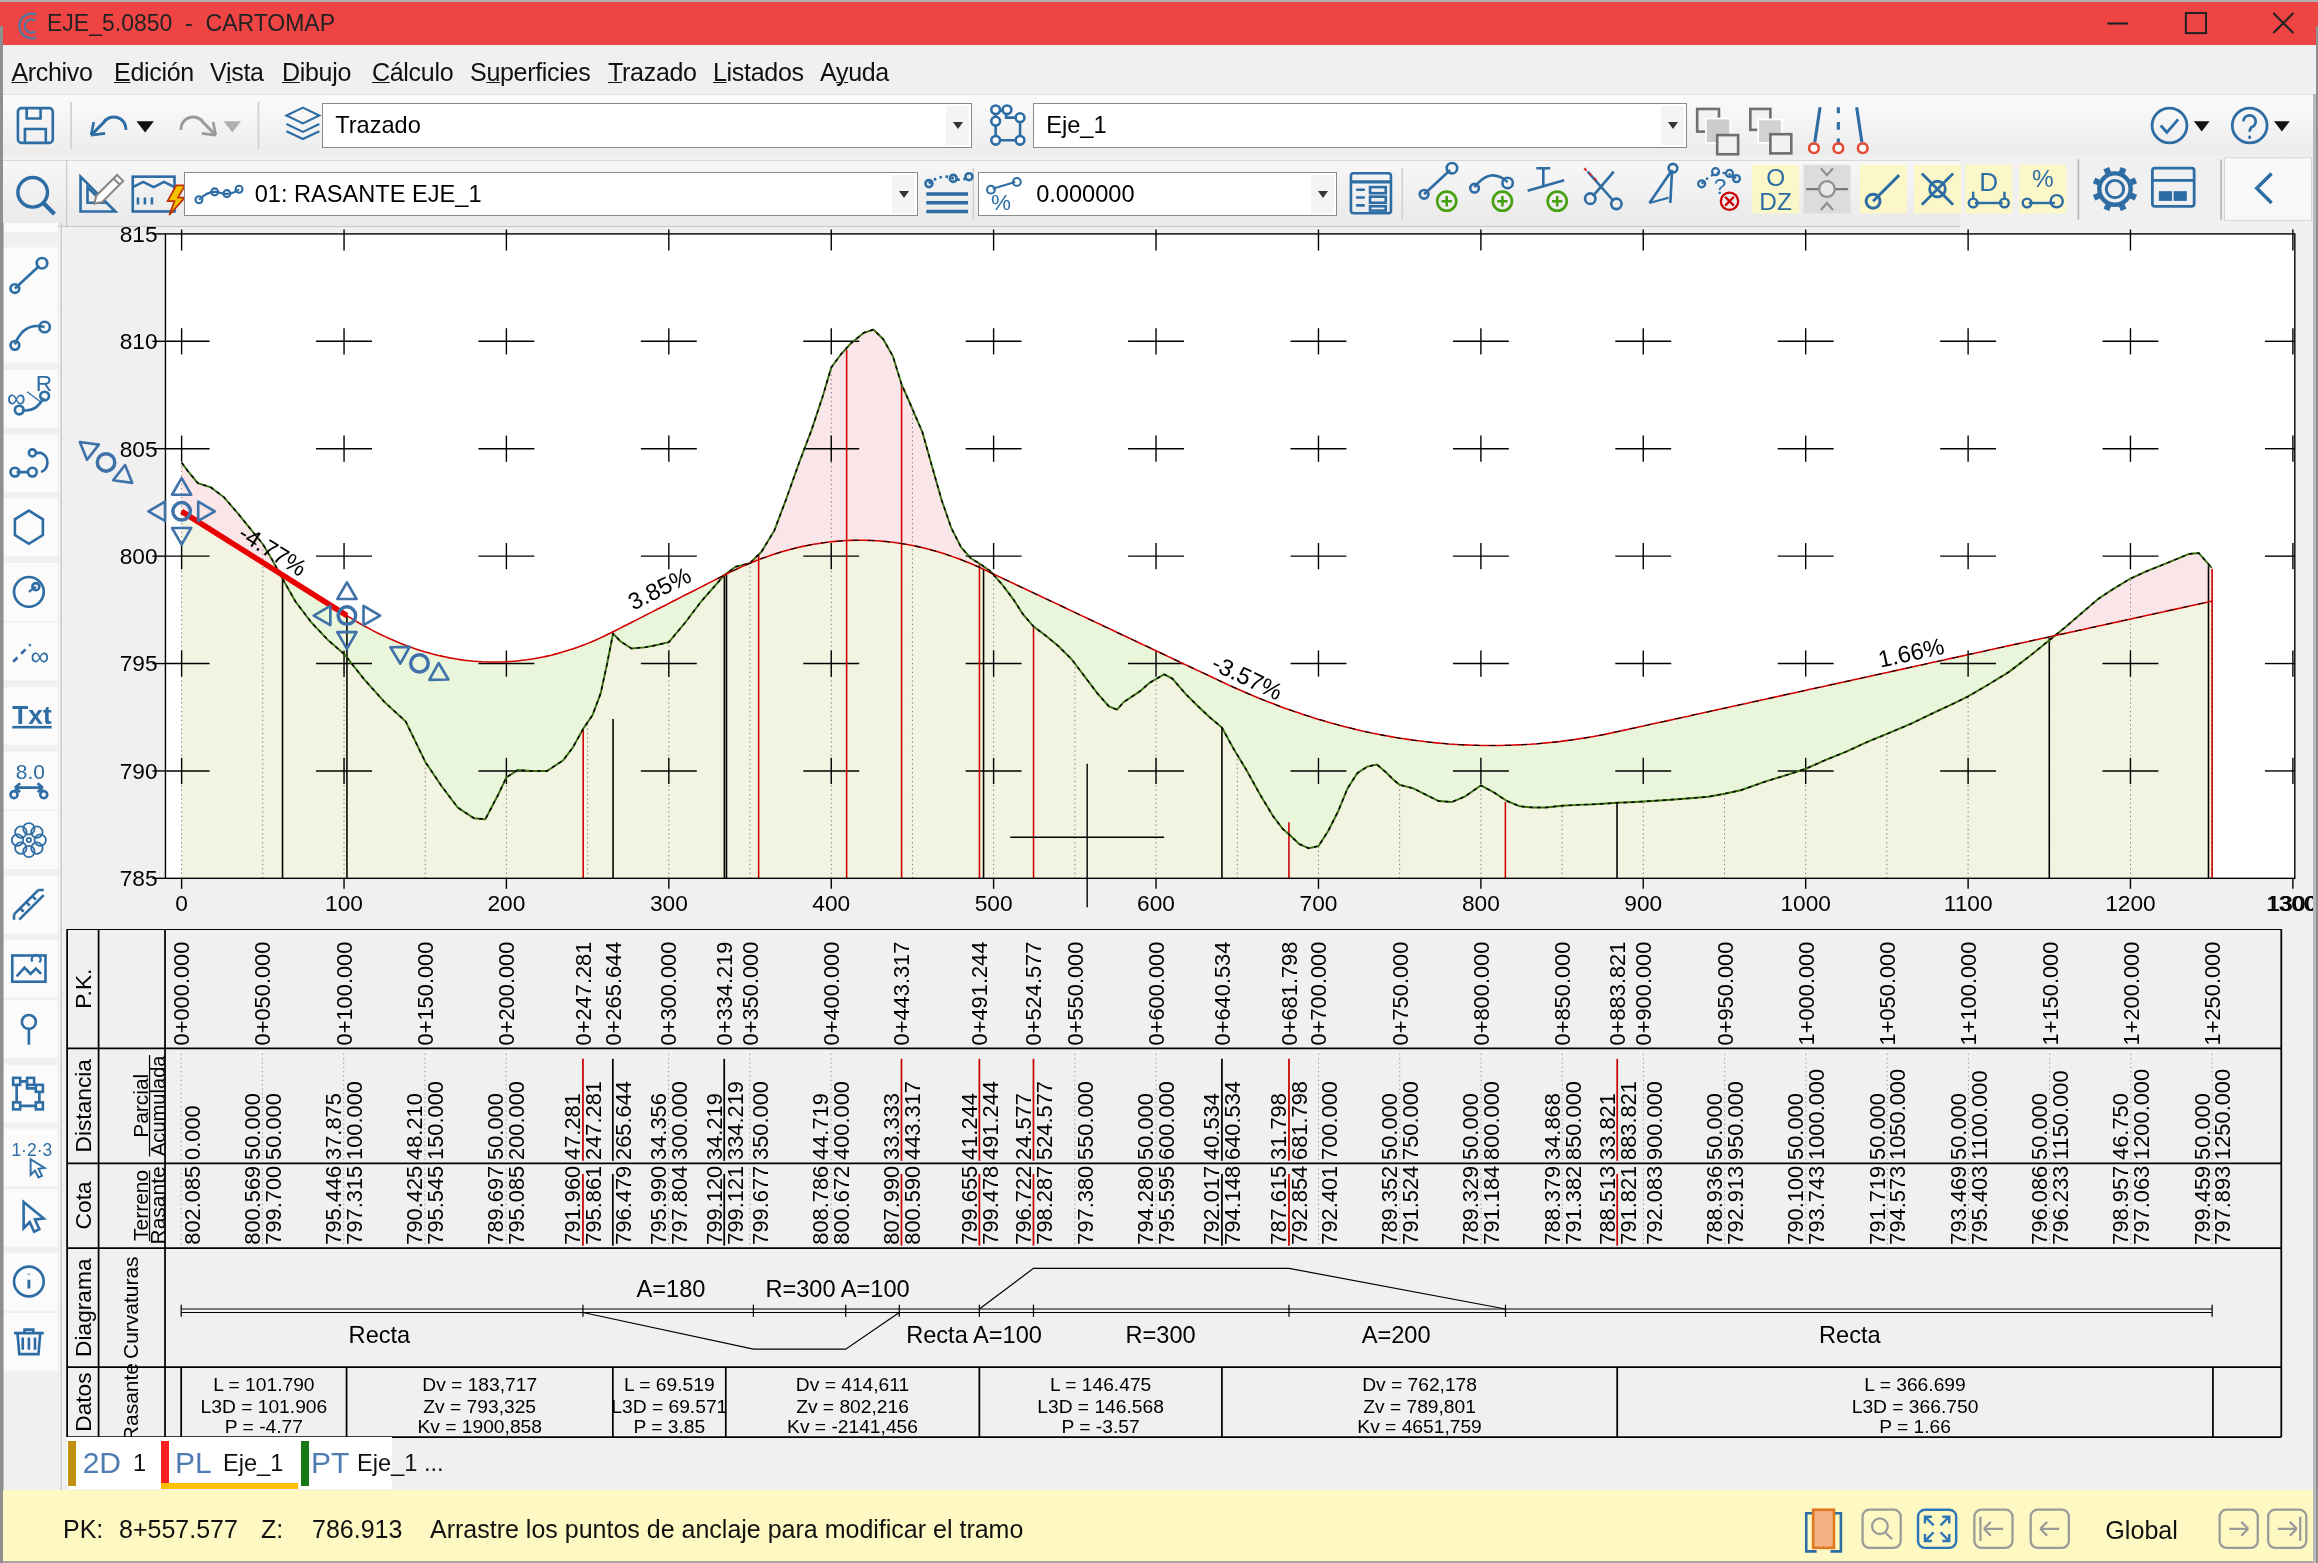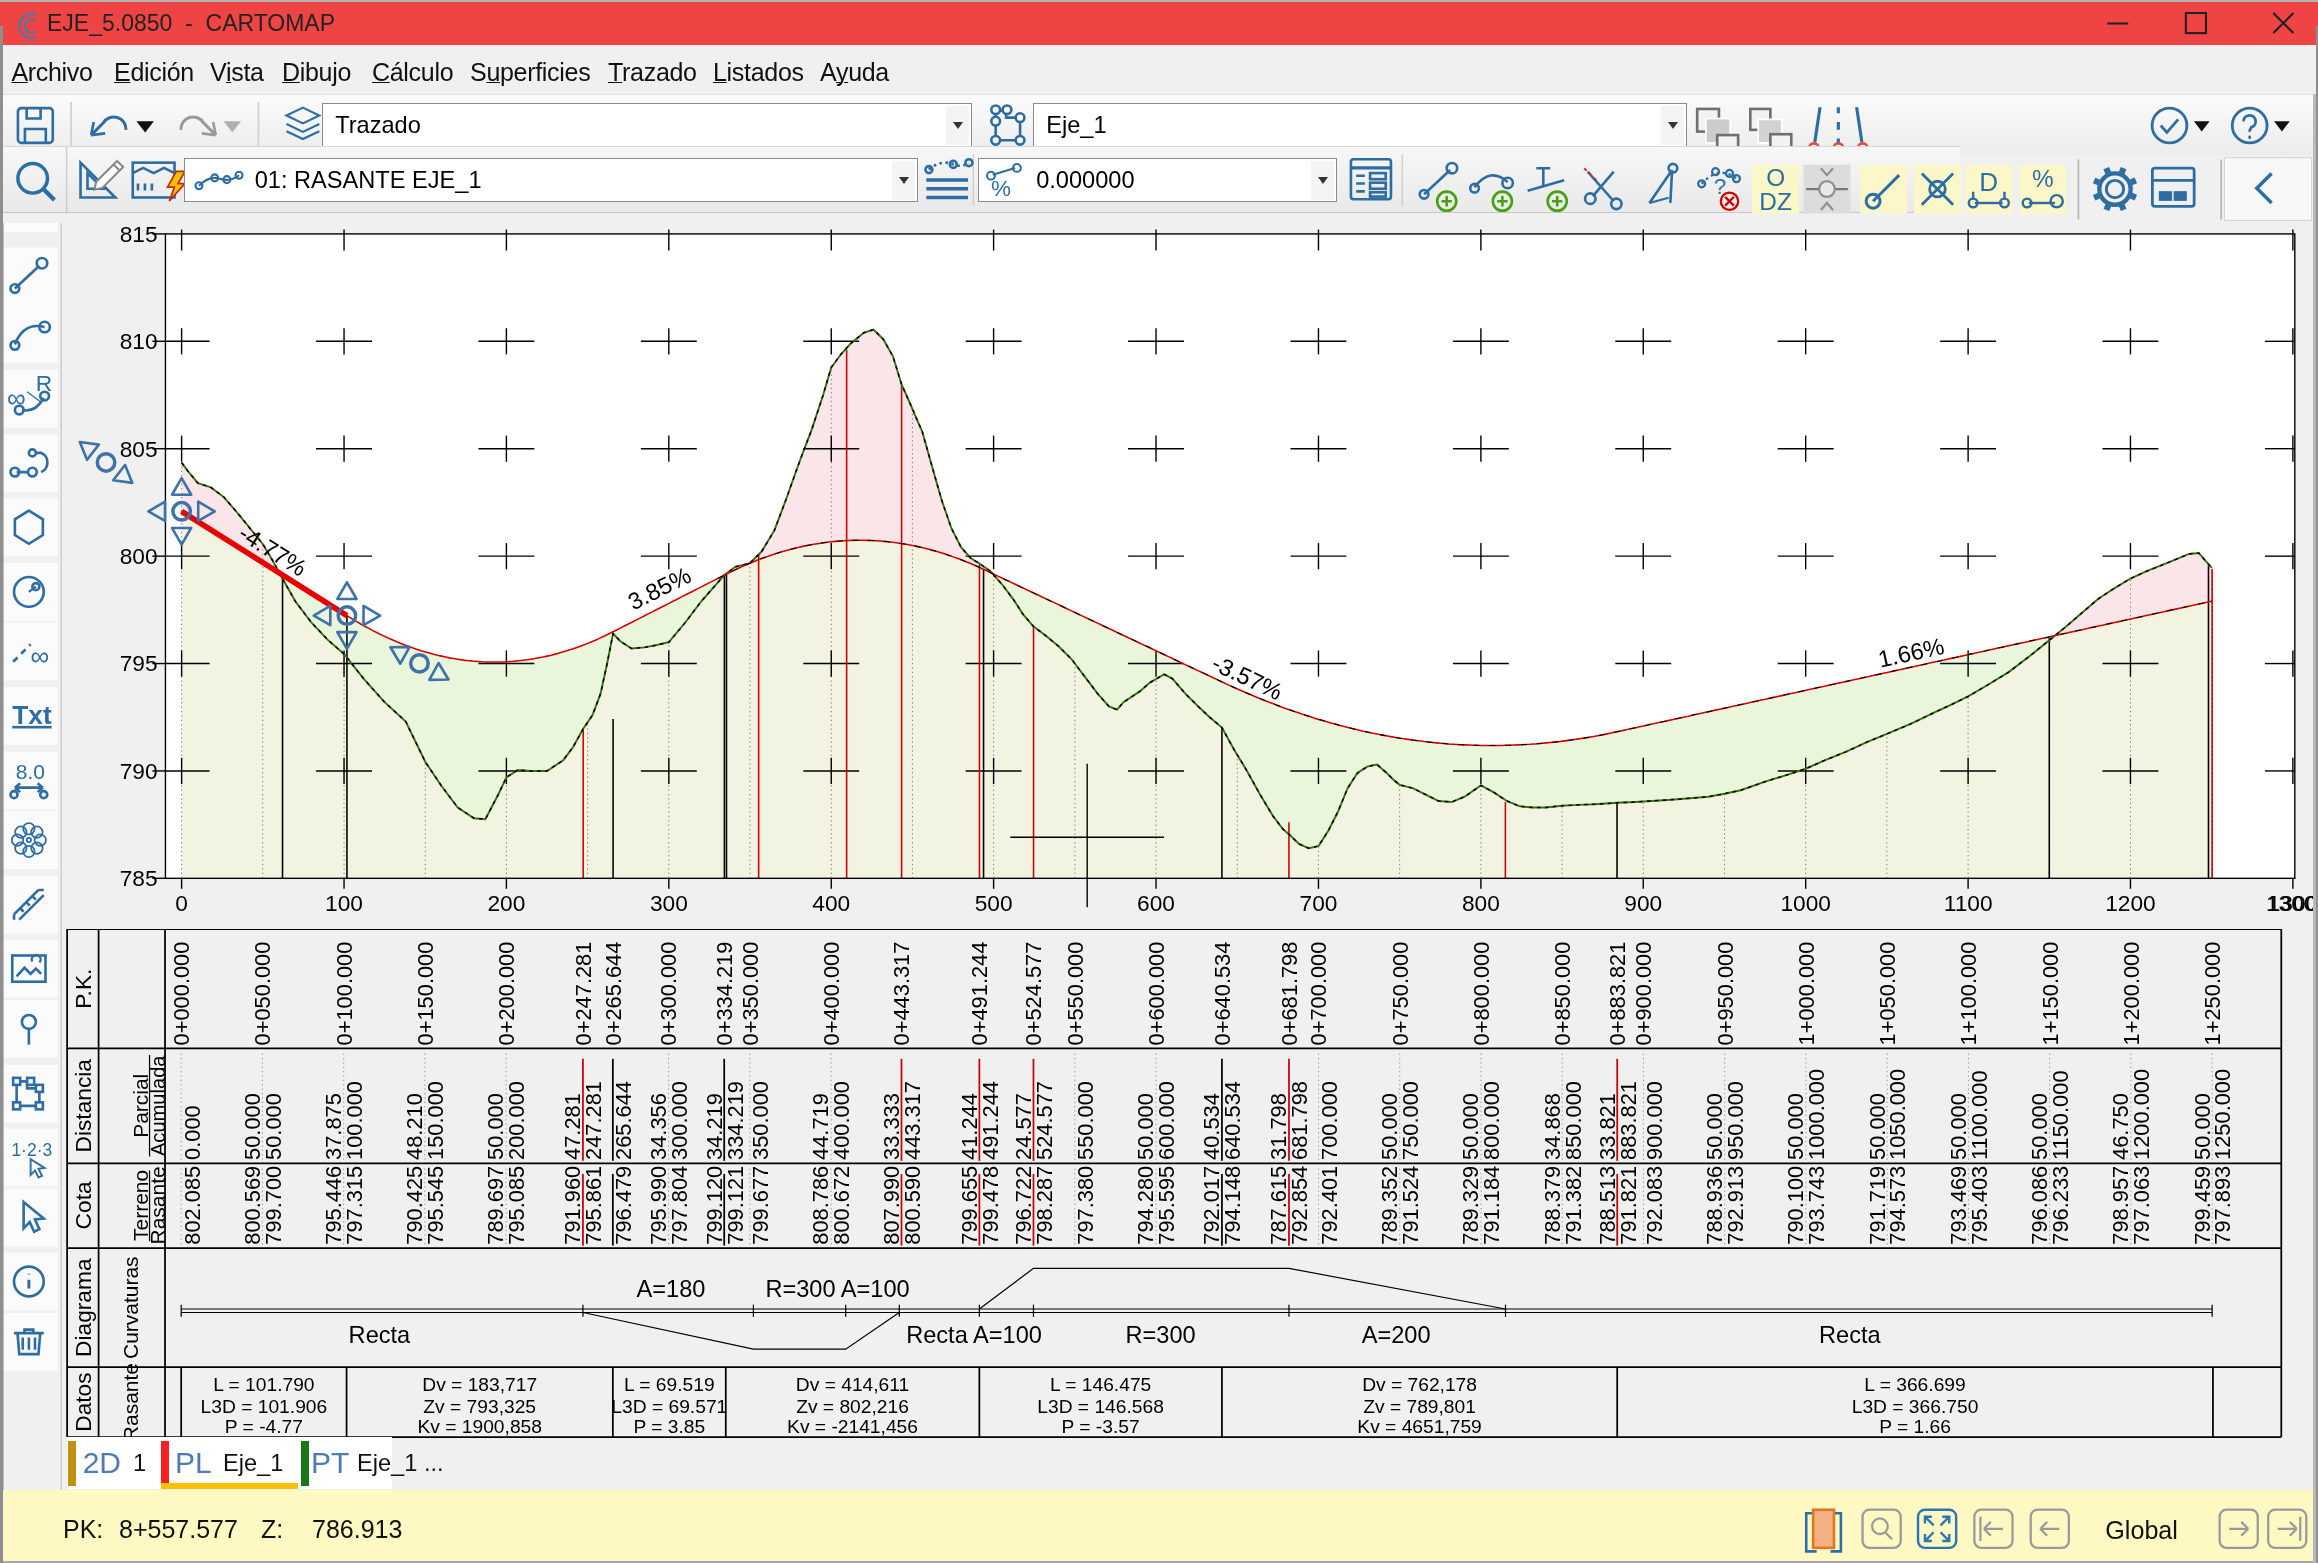--- a/index.html
+++ b/index.html
@@ -98,21 +98,21 @@
 <div class="combo" style="left:322px;top:7.9px;width:650px;height:45px">
       <span class="tx">Trazado</span>
       <span class="dd"></span>
     </div>
 <div class="combo" style="left:1033px;top:7.9px;width:654px;height:45px">
       <span class="tx">Eje_1</span>
       <span class="dd"></span>
     </div>
 </div>
 
-<div class="abs" style="left:0;top:146px;width:1960px;height:67px;background:linear-gradient(#f7f7f7,#e9e9e9);border-top:0.9px solid #d8d8d8;border-bottom:0.9px solid #c8c8c8">
+<div class="abs" style="left:0;top:160px;width:1960px;height:67px;background:linear-gradient(#f7f7f7,#e9e9e9);border-top:0.9px solid #d8d8d8;border-bottom:0.9px solid #c8c8c8">
 <svg class="abs" style="left:0;top:0" width="2319" height="67" viewBox="0 0 2652 77">
  <circle cx="31" cy="36" r="17" fill="none" stroke="#2e6da4" stroke-width="4"></circle>
  <line x1="43" y1="48" x2="56" y2="61" stroke="#2e6da4" stroke-width="5"></line>
  <line x1="70" y1="0" x2="70" y2="77" stroke="#cccccc" stroke-width="1.5"></line>
  <g fill="none" stroke="#2e6da4" stroke-width="3">
   <path d="M 86 58 l 0 -40 l 40 40 z"></path>
   <path d="M 94 48 l 0 -18 l 18 18 z"></path>
  </g>
  <g stroke="#888" stroke-width="2.4" fill="#fff">
   <path d="M 104 40 L 128 16 l 7 7 L 111 47 l -9 2 z"></path>
@@ -955,20 +955,21 @@
  <div class="abs" style="left:244px;top:8.7px;font-size:30px;color:#4f7cb0">PT</div>
  <div class="abs" style="left:290px;top:13px;font-size:23.6px;color:#111">Eje_1 ...</div>
  <div class="abs" style="left:94px;top:46px;width:137px;height:6.1px;background:#ffc000"></div>
 </div>
 
 <div class="abs" style="left:0;top:1490px;width:2319px;height:73px;background:#fef9c3;border-bottom:2.6px solid #a8a8a8">
  <div class="abs" style="left:63px;top:24.5px;font-size:25px;color:#111">PK:</div>
  <div class="abs" style="left:119px;top:24.5px;font-size:25px;color:#111">8+557.577</div>
  <div class="abs" style="left:261px;top:24.5px;font-size:25px;color:#111">Z:</div>
  <div class="abs" style="left:312px;top:24.5px;font-size:25px;color:#111">786.913</div>
+ <div class="abs" style="left:430px;top:24.5px;font-size:25px;color:#111">Arrastre los puntos de anclaje para modificar el tramo</div>
  <svg class="abs" style="left:1784px;top:17.5px" width="535" height="52" viewBox="0 0 612 60">
   <g fill="none" stroke="#2e6da4" stroke-width="3">
    <path d="M 35 6 h -12 v 44 h 12 M 51 6 h 12 v 44 h -12"></path>
    <rect x="31" y="2" width="24" height="44" fill="#f4b183" stroke="#e07820"></rect>
   </g>
   <g fill="none" stroke="#9a9a9a" stroke-width="2.6">
    <rect x="88" y="2" width="44" height="44" rx="8"></rect>
    <circle cx="108" cy="21" r="9"></circle>
         <line x1="114" y1="28" x2="122" y2="36"></line>
    <rect x="217" y="2" width="44" height="44" rx="8"></rect>

